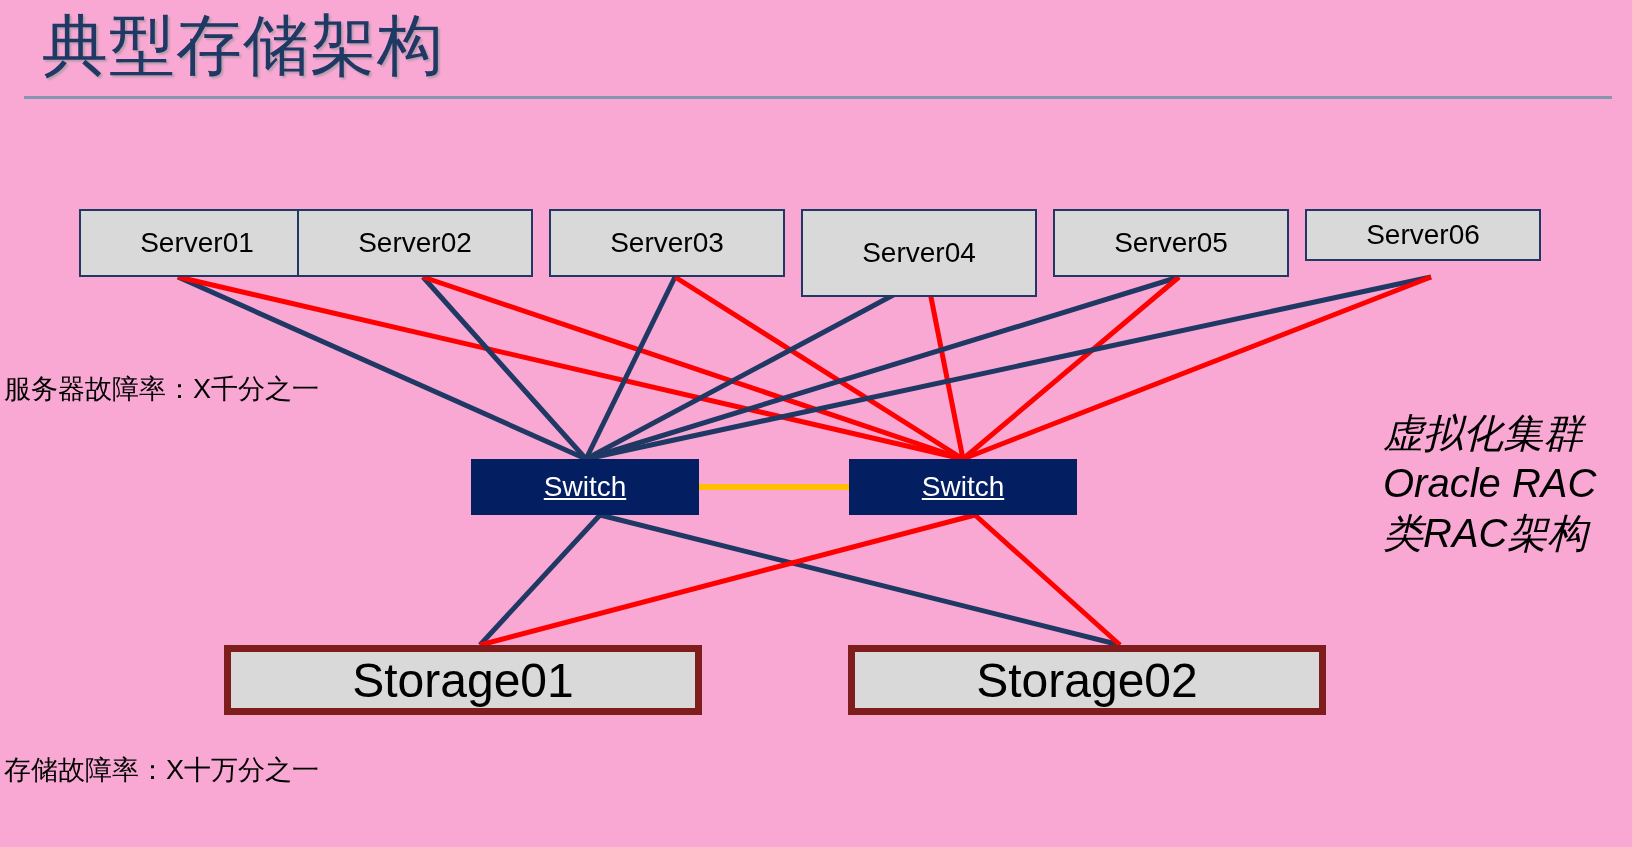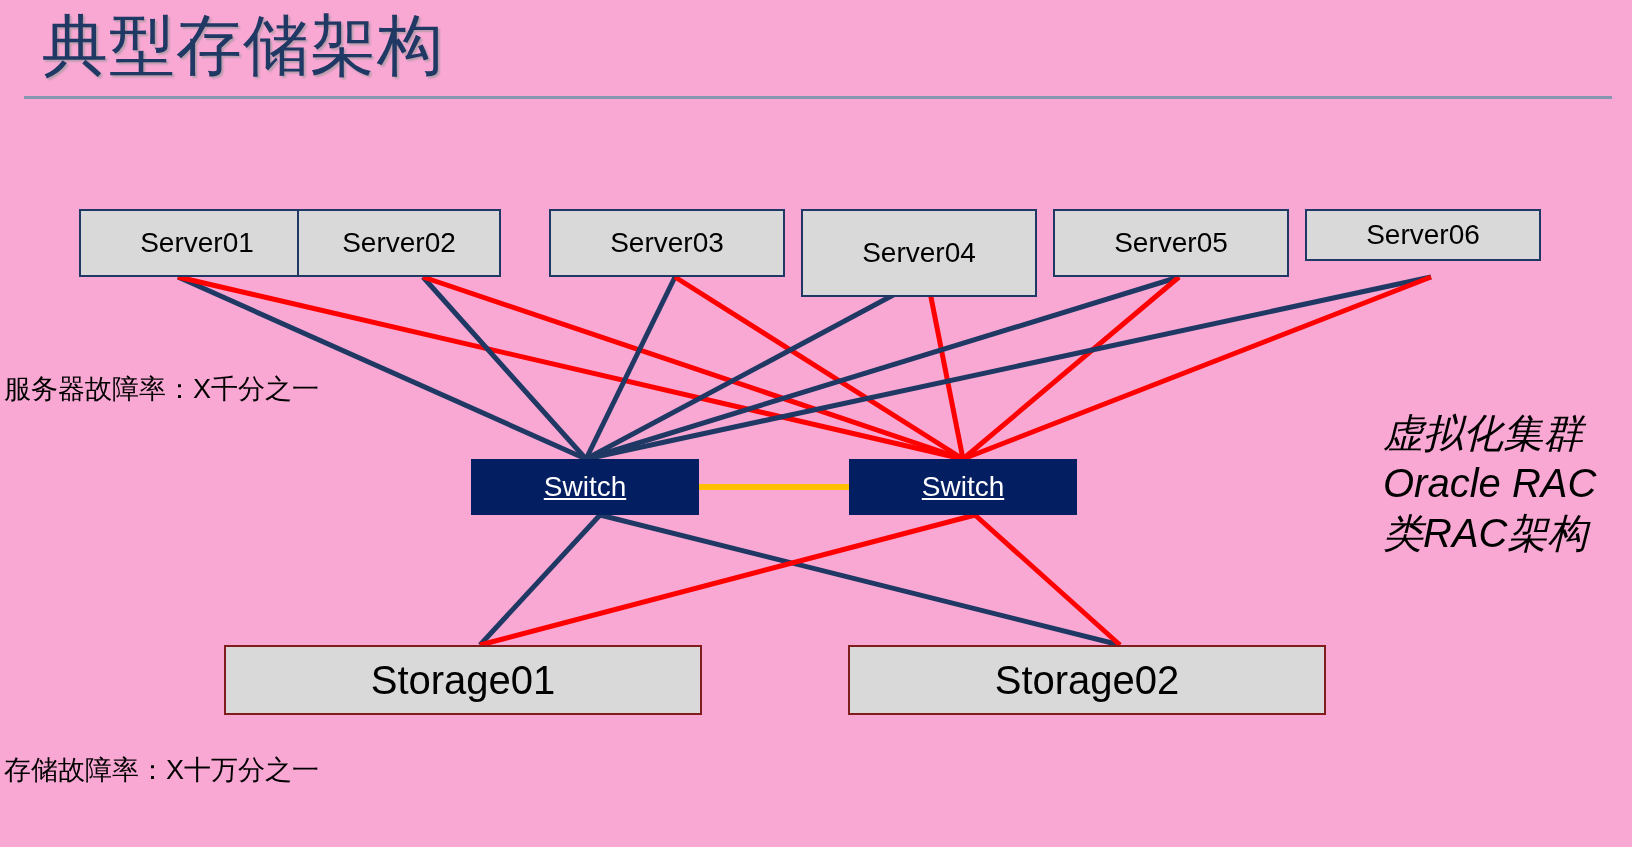--- a/index.html
+++ b/index.html
@@ -69,22 +69,22 @@
   .switch {
     background: #041E62;
     border: none;
     color: #FFFFFF;
     font-size: 28px;
     height: 70px;
     text-decoration: underline;
   }
   .storage {
     background: #D9D9D9;
-    border: 2px solid #7f1d1d;
-    font-size: 40px;
+    border: 7px solid #7f1d1d;
+    font-size: 48px;
     color: #000000;
     height: 80px;
   }
 
   
   .annot {
     position: absolute;
     color: #000000;
     white-space: nowrap;
   }
@@ -134,21 +134,21 @@
       <line x1="1179" y1="277" x2="963" y2="459" stroke="#FF0000" stroke-width="5" stroke-linecap="butt"></line>
       <line x1="1431" y1="277" x2="586" y2="459" stroke="#1F3864" stroke-width="5" stroke-linecap="butt"></line>
       <line x1="1431" y1="277" x2="963" y2="459" stroke="#FF0000" stroke-width="5" stroke-linecap="butt"></line>
       <line x1="699" y1="487" x2="849" y2="487" stroke="#FFC000" stroke-width="6" stroke-linecap="butt"></line>
     </svg>
 
   <div id="nodes">
       <div class="node server" style="left: 45px; top: 209px; width: 236px; height: 68px; margin-left: 34px;">
         <span>Server01</span>
       </div>
-      <div class="node server" style="left: 297px; top: 209px; width: 204px; height: 68px;">
+      <div class="node server" style="left: 297px; top: 209px; width: 236px; height: 68px;">
         <span>Server02</span>
       </div>
       <div class="node server" style="left: 549px; top: 209px; width: 236px; height: 68px;">
         <span>Server03</span>
       </div>
       <div class="node server" style="left: 801px; top: 209px; width: 236px; height: 88px;">
         <span>Server04</span>
       </div>
       <div class="node server" style="left: 1053px; top: 209px; width: 236px; height: 68px; text-align: center;">
         <span>Server05</span>

